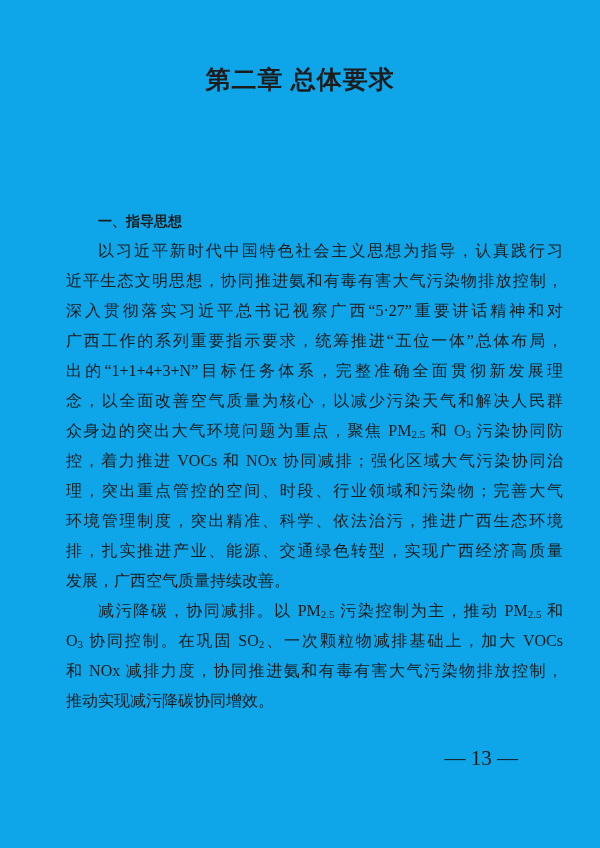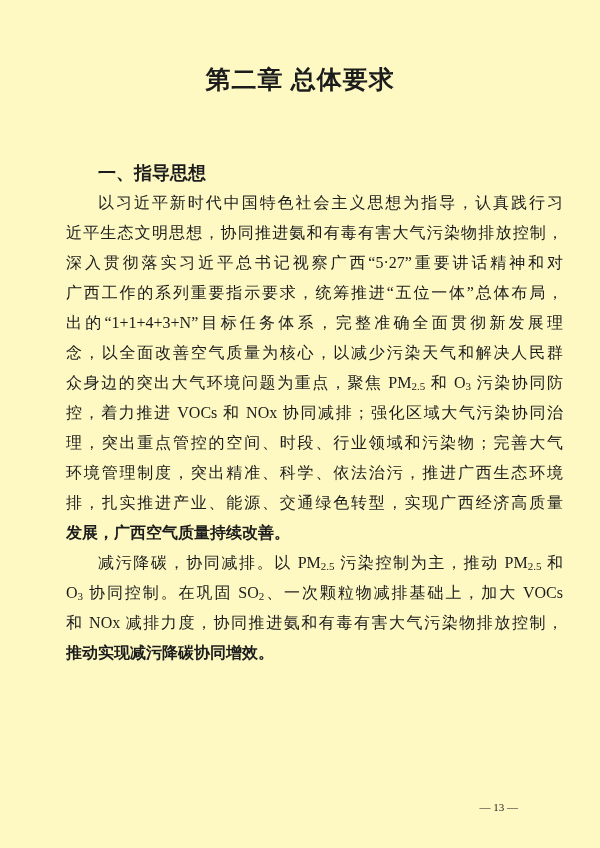--- a/index.html
+++ b/index.html
@@ -1,20 +1,20 @@
 <!DOCTYPE html>
 <html><head>
 <meta charset="utf-8">
 <style>
   html, body { margin: 0; padding: 0; background: #ffffff; }
   .page {
     position: relative;
     width: 600px;
     height: 848px;
-    background: #fef9c3;
+    background: #0ea5e9;
     color: #1c1c1c;
     font-family: "Liberation Serif", "DejaVu Serif", serif;
     overflow: hidden;
   }
   .doc-title {
     position: absolute;
     top: 62px;
     left: 0;
     width: 100%;
     margin: 0;
@@ -36,45 +36,45 @@
     line-height: 30px;
     font-size: 16px;
     text-align: justify;
     text-align-last: justify;
     overflow: hidden;
     white-space: nowrap;
   }
   .line.lastline {
     text-align: right;
     text-align-last: left;
-    font-weight: bold;
   }
   .line.indent { text-indent: 32px; }
   .line.heading {
     text-align: center;
     text-align-last: left;
     text-indent: 32px;
     font-family: "Liberation Sans", "DejaVu Sans", sans-serif;
     font-weight: 700;
-    font-size: 18px;
+    font-size: 14px;
+    margin-top: 48px;
   }
   .bold-lead {
     font-family: "Liberation Sans", "DejaVu Sans", sans-serif;
     font-weight: 400;
   }
   sub.subscript {
     font-size: 11px;
     line-height: 0;
     vertical-align: -2px;
   }
   .page-number {
     position: absolute;
-    top: 797px;
+    top: 748px;
     right: 82px;
-    font-size: 11px;
+    font-size: 21px;
     line-height: 20px;
     font-family: "Liberation Serif", "DejaVu Serif", serif;
   }
 </style>
 </head>
 <body>
 
 <div class="page">
   <h1 class="doc-title">第二章 总体要求</h1>
   <div class="body-block">

